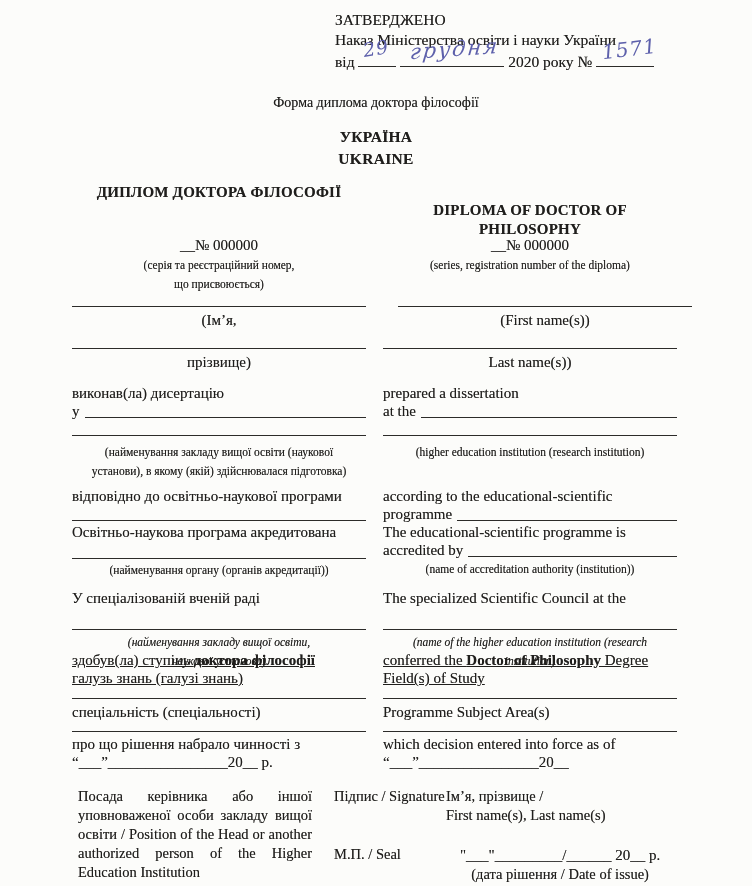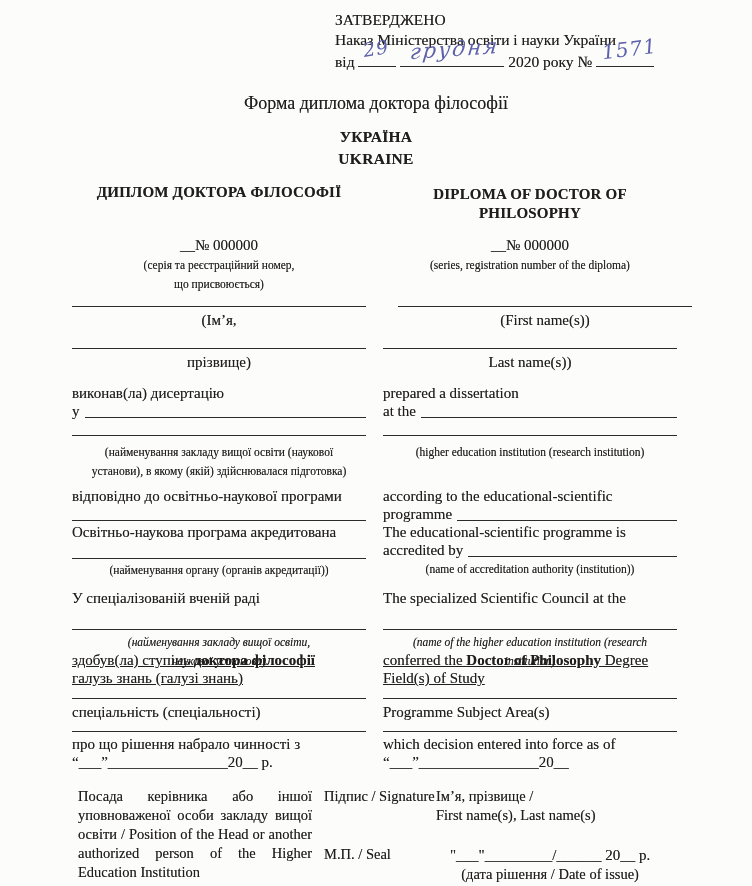--- a/index.html
+++ b/index.html
@@ -46,25 +46,25 @@
     white-space: nowrap;
     text-shadow: none;
     line-height: 1;
   }
   .hw-day   { left: 5px;  top: -13px; font-size: 19px; transform: rotate(-9deg); letter-spacing: 1px; }
   .hw-month { left: 10px; top: -13px; font-size: 21px; transform: rotate(-4deg) skewX(-10deg); letter-spacing: 2px; }
   .hw-num   { left: 6px;  top: -13px; font-size: 20px; transform: rotate(-7deg); letter-spacing: 1px; }
 
   .approval { position: absolute; left: 335px; top: 10px; font-size: 15.5px; line-height: 20px; }
   .approval .date-line { margin-top: 2px; }
-  .form-title { position: absolute; left: 0; top: 94px; width: 752px; text-align: center; font-size: 18px; }
+  .form-title { position: absolute; left: 0; top: 94px; width: 752px; text-align: center; font-size: 14px; }
   .country { position: absolute; left: 0; top: 126px; width: 752px; text-align: center; font-weight: bold; font-size: 15.5px; line-height: 22px; letter-spacing: 0.3px; }
 
   .headers-row { top: 183px; font-weight: bold; letter-spacing: 0.2px; line-height: 19px; }
-  .headers-row .en-title { width: 235px; margin: 2px auto; text-align: center; }
+  .headers-row .en-title { width: 235px; margin: 18px auto; text-align: center; }
 
   .number-row { top: 236px; }
   .number-row .cap { margin-top: 2px; }
 
   .name1-row { top: 306px; gap: 32px; }
   .name2-row { top: 348px; }
   .name-cap { margin-top: 3px; }
 
   .diss-row { top: 384px; }
   .inst-row { top: 435px; }
@@ -84,21 +84,21 @@
   .spec-row { top: 698px; }
   .spec-row .fieldtxt { margin-top: 3px; }
   .force-row { top: 731px; }
   .force-row .fieldtxt { margin-top: 2px; }
 
   .footer {
     position: absolute; left: 78px; top: 787px; width: 600px;
     display: flex; font-size: 14.5px; line-height: 19px;
   }
   .footer .pos-col { width: 234px; text-align: justify; }
-  .footer .sig-col { width: 110px; margin-left: 12px; white-space: nowrap; }
+  .footer .sig-col { width: 110px; margin-left: 22px; white-space: nowrap; }
   .footer .seal { margin-top: 39px; }
   .footer .name-col { margin-left: 2px; width: 230px; }
   .footer .issue { display: inline-block; margin-top: 21px; margin-left: 14px; text-align: center; }
   .footer .issue-date { font-size: 15px; }
 </style>
 </head>
 <body>
 
 <div class="doc">
 

